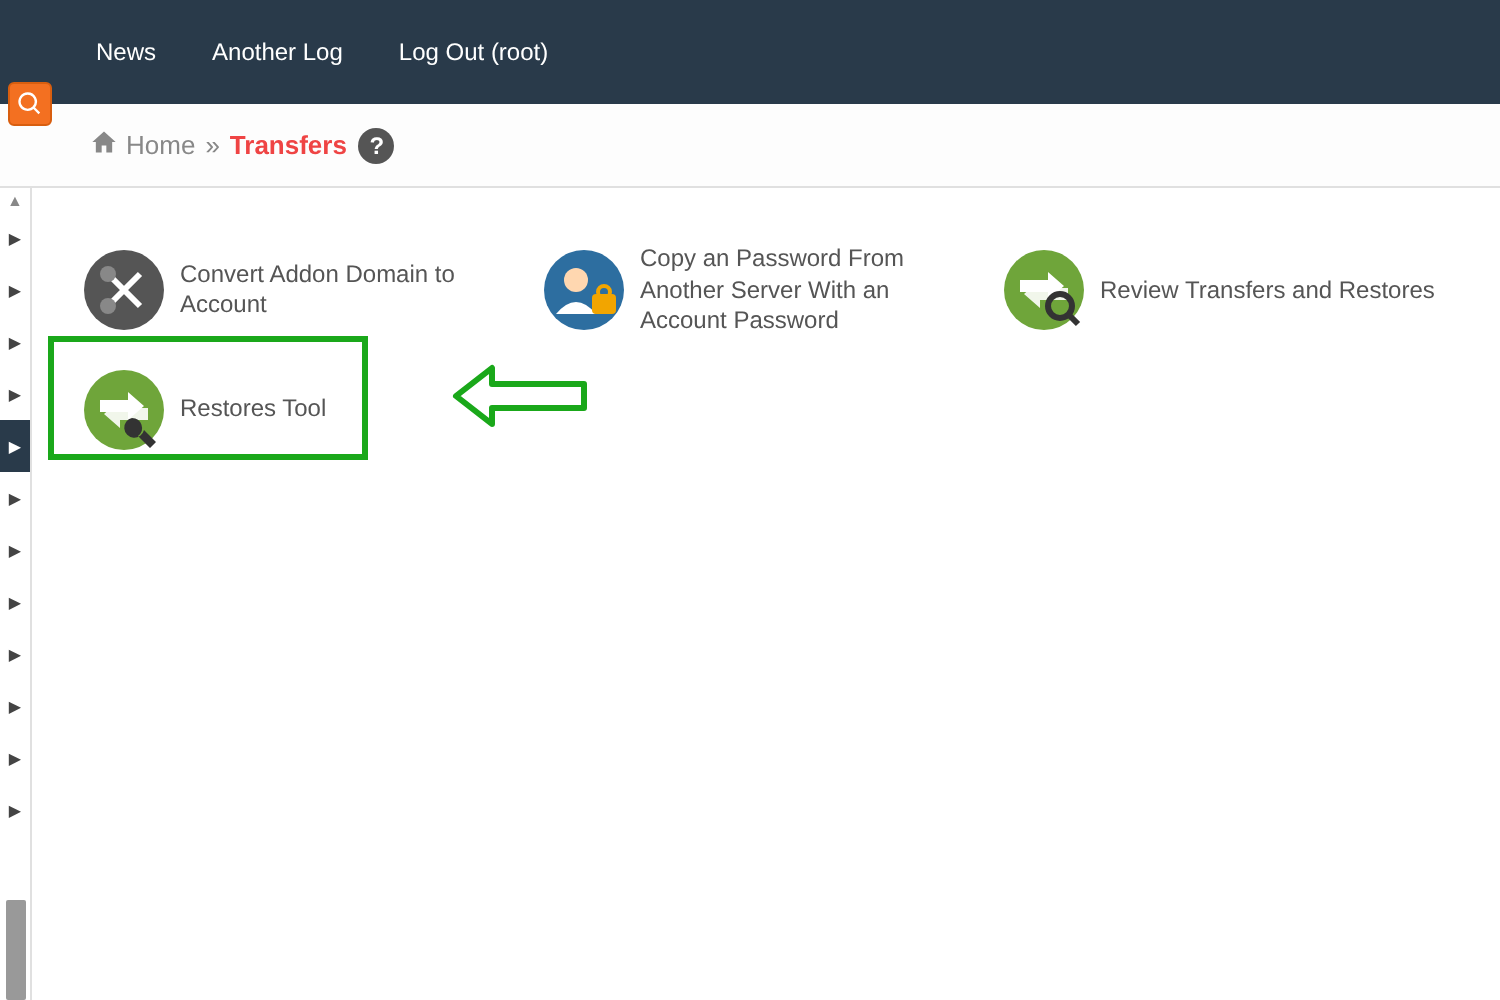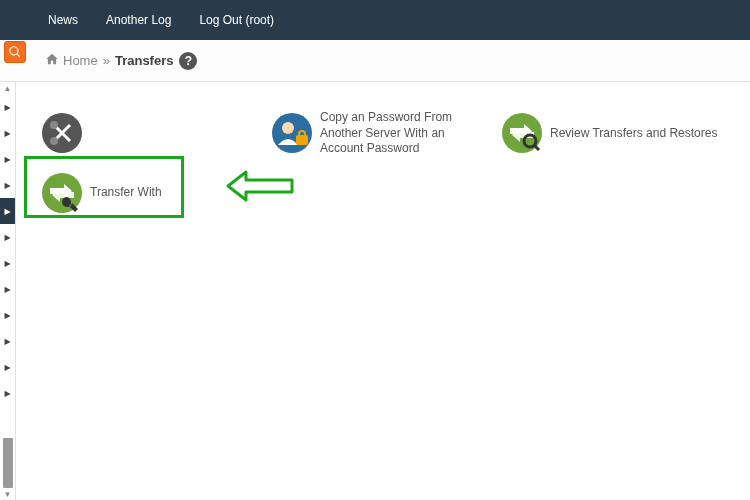--- a/index.html
+++ b/index.html
@@ -1,26 +1,26 @@
 <!DOCTYPE html>
 <html><head>
 <meta charset="utf-8">
 <style>
   * { box-sizing: border-box; margin: 0; padding: 0; }
   body { font-family: Arial, Helvetica, sans-serif; font-size: 13px; color: #333; background: #fff; width: 750px; height: 500px; overflow: hidden; }
-  .topnav { background: #293a4a; height: 40px; display: flex; align-items: center; padding-left: 48px; }
+  .topnav { background: #293a4a; height: 52px; display: flex; align-items: center; padding-left: 48px; }
   .topnav a { color: #fff; text-decoration: none; font-size: 12px; margin-right: 28px; cursor: pointer; }
   .subhead { position: relative; height: 42px; border-bottom: 1px solid #e0e0e0; display: flex; align-items: center; padding-left: 45px; background: #fdfdfd; }
   .search-btn { position: absolute; left: 4px; top: 41px; width: 22px; height: 22px; background: #f37021; border: 1px solid #d85e0f; border-radius: 3px; display: flex; align-items: center; justify-content: center; cursor: pointer; z-index: 10; }
   .search-btn svg { width: 14px; height: 14px; fill: #fff; }
   .crumb { display: flex; align-items: center; font-size: 13px; color: #888; }
   .crumb .home-icon { margin-right: 4px; }
   .crumb a { color: #888; text-decoration: none; cursor: pointer; }
   .crumb .sep { margin: 0 5px; color: #888; }
-  .crumb .current { color: #404040; font-weight: bold; }
+  .crumb .current { color: #ef4444; font-weight: bold; }
   .help-icon { margin-left: 6px; width: 18px; height: 18px; background: #555; border-radius: 50%; color: #fff; display: inline-flex; align-items: center; justify-content: center; font-size: 12px; font-weight: bold; cursor: pointer; }
   .layout { display: flex; height: calc(500px - 82px); }
   .sidebar { width: 16px; background: #fff; border-right: 1px solid #e0e0e0; display: flex; flex-direction: column; }
   .side-scroll-up, .side-scroll-down { height: 12px; display:flex; align-items:center; justify-content:center; font-size:8px; color:#888; cursor:pointer; }
   .side-items { flex:1; display:flex; flex-direction:column; gap:0; }
   .side-item { height: 26px; display:flex; align-items:center; justify-content:center; font-size:8px; color:#444; cursor:pointer; }
   .side-item.active { background:#293a4a; color:#fff; }
   .side-thumb { height: 50px; background:#999; margin-top:auto; width:10px; align-self:center; border-radius:1px; }
   .content { flex:1; padding: 20px 20px; position: relative; }
   .tool-grid { display: flex; flex-wrap: wrap; gap: 0; }
@@ -86,20 +86,21 @@
 
       <div class="tool">
         <span class="icon">
           <svg viewBox="0 0 40 40">
               <circle cx="20" cy="20" r="20" fill="#555"></circle>
               <path d="M12 12 L28 28 M28 12 L12 28" stroke="#fff" stroke-width="3"></path>
               <circle cx="12" cy="12" r="4" fill="#888"></circle>
               <circle cx="12" cy="28" r="4" fill="#888"></circle>
             </svg>
         </span>
+        <span class="label">Convert Addon Domain to Account</span>
       </div>
 
       <div class="tool">
         <span class="icon">
           <svg viewBox="0 0 40 40">
               <circle cx="20" cy="20" r="20" fill="#2d6ea0"></circle>
               <circle cx="16" cy="15" r="6" fill="#ffd7b0"></circle>
               <path d="M6 32 q10 -12 20 0 z" fill="#fff"></path>
               <rect x="24" y="22" width="12" height="10" rx="2" fill="#f2a500"></rect>
               <rect x="27" y="18" width="6" height="6" rx="3" fill="none" stroke="#f2a500" stroke-width="2"></rect>
@@ -123,21 +124,21 @@
 
       <div class="tool">
         <span class="icon">
           <svg viewBox="0 0 40 40">
               <circle cx="20" cy="20" r="20" fill="#6fa53a"></circle>
               <path d="M8 15 h14 l0 -4 l8 7 l-8 7 l0 -4 h-14 z" fill="#fff"></path>
               <path d="M32 25 h-14 l0 4 l-8 -7 l8 -7 l0 4 h14 z" fill="#fff" opacity="0.9"></path>
               <path d="M24 24 a5 5 0 1 0 6 6 l6 6 l-3 3 l-6 -6 a5 5 0 0 0 -3 -9 z" fill="#333"></path>
             </svg>
         </span>
-        <span class="label">Transfer With</span>
+        <span class="label">Restores Tool</span>
       </div>
 
     </div>
 
     <div class="highlight-box" style="left: 8px; top: 74px; width: 160px; height: 62px;"></div>
 
     <div class="arrow" style="left: 210px; top: 88px;">
       <svg width="70" height="32" viewBox="0 0 70 32">
         <path d="M2 16 L20 2 L20 10 L66 10 L66 22 L20 22 L20 30 Z" fill="none" stroke="#1aa81a" stroke-width="3" stroke-linejoin="round"></path>
       </svg>

